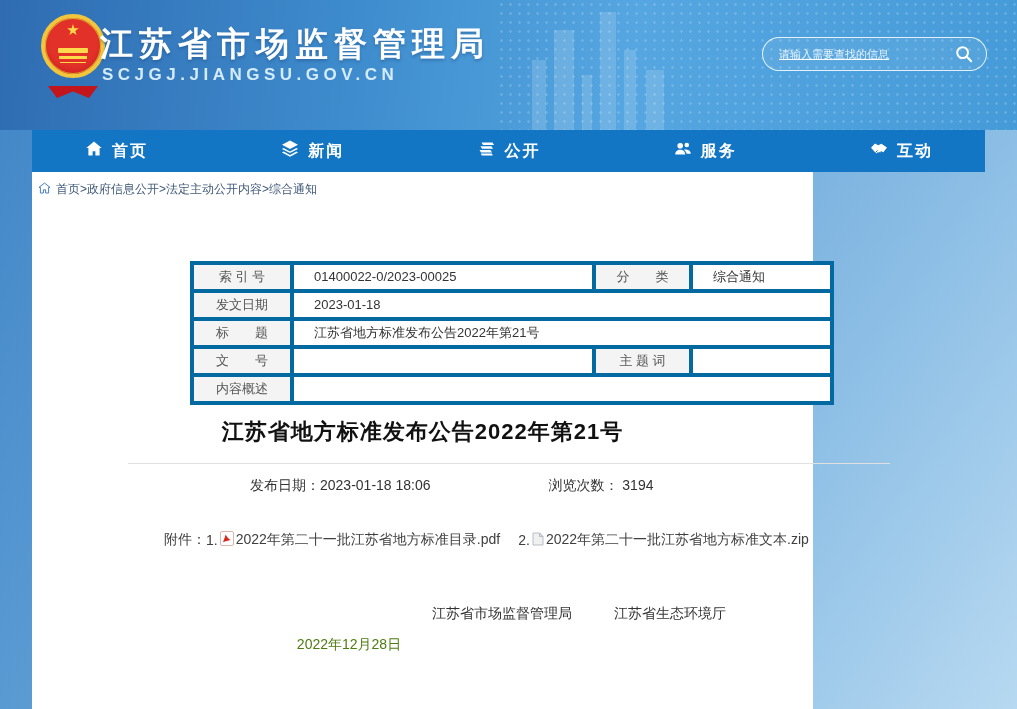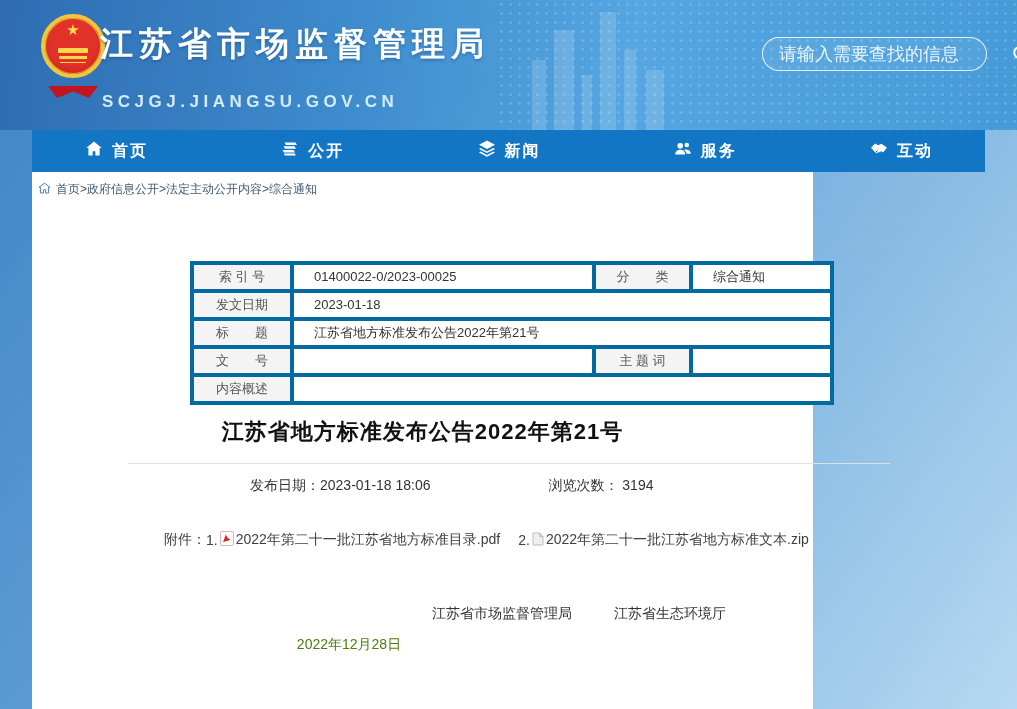--- a/index.html
+++ b/index.html
@@ -38,31 +38,31 @@
   .emblem .gate{ position:absolute; left:50%; top:30px; transform:translateX(-50%);
     width:30px; height:5px; background:#ffd94a; border-radius:1px;
     box-shadow:0 7px 0 -1px #ffd94a, 0 12px 0 -2px #ffd94a; }
   .emblem-ribbon{ position:absolute; left:10px; right:10px; bottom:6px; height:12px;
     background:#c2161c; clip-path:polygon(0 0,100% 0,82% 100%,50% 45%,18% 100%); }
   .site-name{
     position:absolute; left:100px; top:22px; color:#ffffff; font-size:33px; font-weight:bold;
     letter-spacing:6px; text-shadow:0 2px 3px rgba(20,60,110,.35); white-space:nowrap; cursor:pointer;
   }
   .site-url{
-    position:absolute; left:102px; top:92px; color:#d4ebfa; font-size:17px; font-weight:bold;
+    position:absolute; left:102px; top:65px; color:#d4ebfa; font-size:17px; font-weight:bold;
     letter-spacing:4.5px; white-space:nowrap;
   }
   .search-box{
     position:absolute; right:30px; top:37px; width:225px; height:34px;
     border:1px solid rgba(255,255,255,.85); border-radius:17px;
     background:rgba(255,255,255,.07); display:flex; align-items:center; padding:0 12px 0 16px;
   }
   .search-box input{
     flex:1; background:transparent; border:none; outline:none;
-    color:#ffffff; font-size:18px;
+    color:#ffffff; font-size:11px;text-decoration:underline;
   }
   .search-box input::placeholder{ color:#eaf5fd; opacity:1; }
   .search-btn{ width:20px; height:20px; cursor:pointer; flex:none; }
   
   .navbar{
     position:relative; margin-left:32px; width:953px; height:42px;
     background:#1376c4; display:flex;gap:28px;
   }
   .nav-item{
     flex:1; display:flex; align-items:center; justify-content:center;
@@ -148,37 +148,37 @@
     <span>
       <svg width="20" height="20" viewBox="0 0 20 20" fill="#ffffff">
         <path d="M10 2.4 2.3 9h2.1v7.6h4.2v-4.4h2.8v4.4h4.2V9h2.1z"></path>
       </svg>
     </span>
     <span>首页</span>
   </div>
   <div class="nav-item">
     <span>
       <svg width="20" height="20" viewBox="0 0 20 20" fill="#ffffff">
+        <path d="M10 1.6 18 5.8 10 10 2 5.8z"></path>
+        <path d="M3.6 9 10 12.4 16.4 9l1.6.9-8 4.2-8-4.2z"></path>
+        <path d="M3.6 12.6 10 16l6.4-3.4 1.6.9-8 4.2-8-4.2z"></path>
+      </svg>
+    </span>
+    <span>新闻</span>
+  </div>
+  <div class="nav-item">
+    <span>
+      <svg width="20" height="20" viewBox="0 0 20 20" fill="#ffffff">
         <path d="M4.5 3.5h11l1.5 2.6h-11z"></path>
         <path d="M3.5 7.2h11l1.5 2.6h-11z"></path>
         <path d="M2.5 10.9h11l1.5 2.6h-11z"></path>
         <path d="M3.8 14.6h11l1 1.9h-11z"></path>
       </svg>
     </span>
     <span>公开</span>
-  </div>
-  <div class="nav-item">
-    <span>
-      <svg width="20" height="20" viewBox="0 0 20 20" fill="#ffffff">
-        <path d="M10 1.6 18 5.8 10 10 2 5.8z"></path>
-        <path d="M3.6 9 10 12.4 16.4 9l1.6.9-8 4.2-8-4.2z"></path>
-        <path d="M3.6 12.6 10 16l6.4-3.4 1.6.9-8 4.2-8-4.2z"></path>
-      </svg>
-    </span>
-    <span>新闻</span>
   </div>
   <div class="nav-item">
     <span>
       <svg width="20" height="20" viewBox="0 0 20 20" fill="#ffffff">
         <circle cx="7.2" cy="6.8" r="2.8"></circle>
         <path d="M2.2 15.6c0-2.9 2.2-4.8 5-4.8s5 1.9 5 4.8z"></path>
         <circle cx="13.8" cy="6" r="2.3"></circle>
         <path d="M13.3 10.4c2.6.1 4.5 1.9 4.5 4.4h-4.2c-.4-1.8-1.4-3.2-2.8-4 .7-.3 1.6-.4 2.5-.4z"></path>
       </svg>
     </span>

